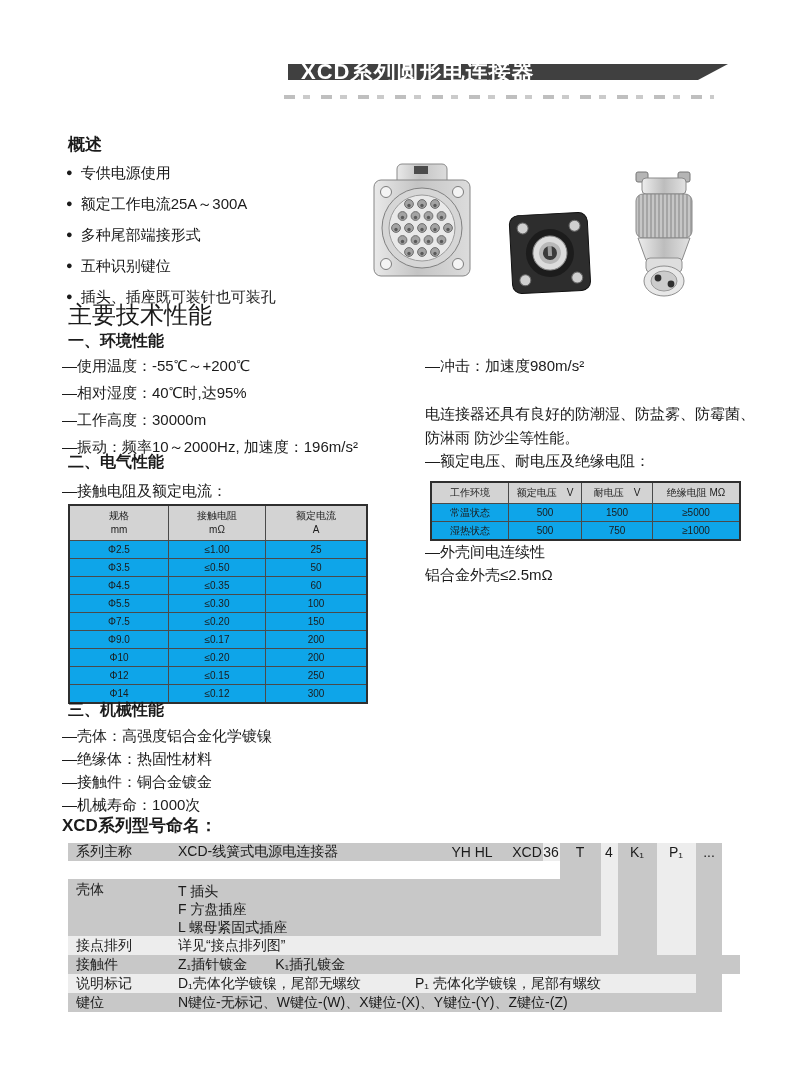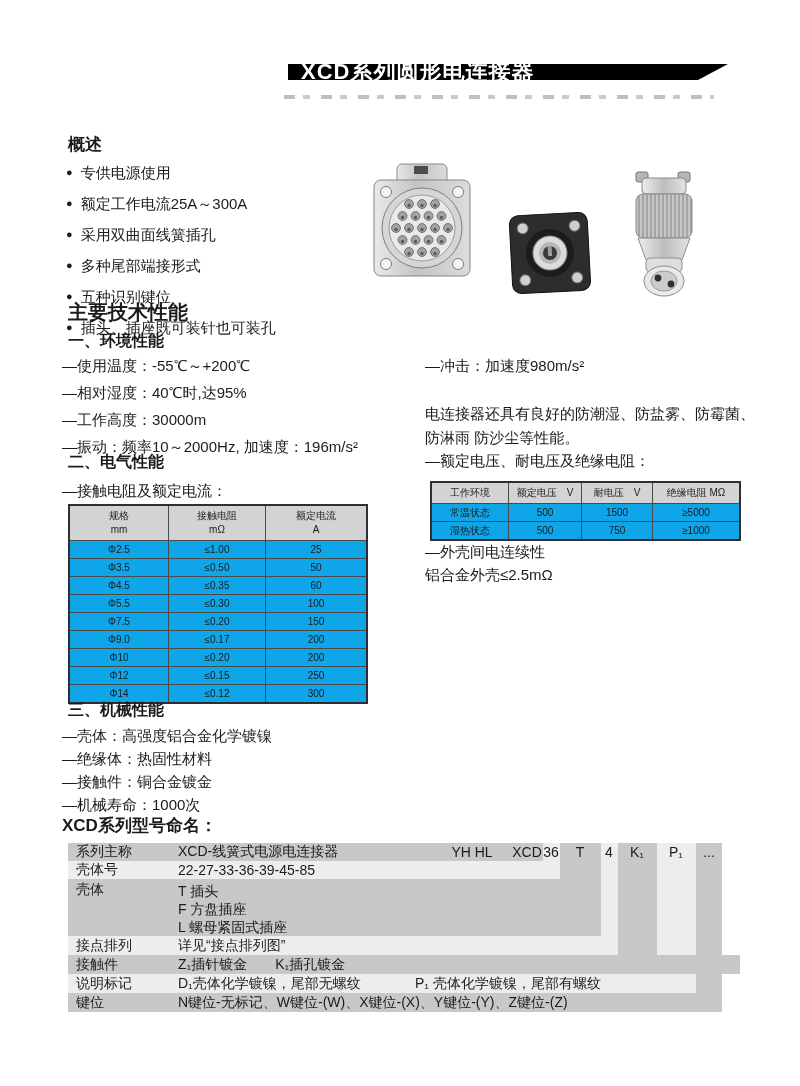--- a/index.html
+++ b/index.html
@@ -4,32 +4,32 @@
 <style>
   html,body{margin:0;padding:0;background:#ffffff;}
   .page{
     position:relative;width:800px;height:1086px;background:#ffffff;overflow:hidden;
     font-family:"Liberation Sans",sans-serif;color:#1b1b1b;
   }
   .abs{position:absolute;}
 
   
   .banner{
-    left:288px;top:64px;width:440px;height:16px;background:#000000;
+    left:288px;top:64px;width:440px;height:16px;background:#404040;
     clip-path:polygon(0 0,100% 0,calc(100% - 30px) 100%,0 100%);
     display:flex;align-items:center;
   }
   .banner-title{color:#ffffff;font-weight:bold;font-size:22px;letter-spacing:1px;padding-left:13px;}
   .cropped-strip{
     left:284px;top:95px;width:430px;height:4px;opacity:.55;
     background:repeating-linear-gradient(90deg,#8b8b8b 0 11px,transparent 11px 19px,#a0a0a0 19px 26px,transparent 26px 37px);
   }
 
   
-  .h-big{font-size:20px;font-weight:bold;}
+  .h-big{font-size:24px;font-weight:normal;}
   .h-mid{font-size:17px;font-weight:bold;}
   .h-sub{font-size:16px;font-weight:bold;}
   .txt{font-size:15px;}
   .lines p{margin:0;line-height:27px;}
   .note p{margin:0;line-height:24px;}
 
   
   .bullets{list-style:none;margin:0;padding:0;}
   .bullets li{font-size:15px;line-height:29px;}
   .bullets li::before{content:"●";font-size:11px;margin-right:8px;position:relative;top:-2px;}
@@ -63,21 +63,20 @@
 
   <div class="abs banner">
     <span class="banner-title">XCD系列圆形电连接器</span>
   </div>
   <div class="abs cropped-strip"></div>
 
   <div class="abs h-mid" style="left:68px;top:133px;">概述</div>
   <ul class="abs bullets" style="left:66px;top:158px;">
     <li>专供电源使用</li>
     <li>额定工作电流25A～300A</li>
-    <li>采用双曲面线簧插孔</li>
     <li>多种尾部端接形式</li>
     <li>五种识别键位</li>
     <li>插头、插座既可装针也可装孔</li>
   </ul>
 
   <div class="abs photos">
     <svg width="112" height="138" viewBox="0 0 112 138">
       <defs>
         <linearGradient id="m1" x1="0" y1="0" x2="1" y2="0">
           <stop offset="0" stop-color="#e9e9e9"></stop>
@@ -303,24 +302,20 @@
     <div class="band bg-gray" style="left:492px;width:41px;height:36px;"></div>
     <div class="band bg-light" style="left:533px;width:17px;height:93px;"></div>
     <div class="band bg-gray" style="left:550px;width:39px;height:112px;"></div>
     <div class="band bg-light" style="left:589px;width:39px;height:131px;"></div>
     <div class="band bg-gray" style="left:628px;width:26px;height:150px;"></div>
 
     <div class="drow bg-gray" style="top:0;height:18px;width:475px;">
       <span class="dlabel">系列主称</span>
       <span class="dcontent">XCD-线簧式电源电连接器</span>
     </div>
-    <div class="drow bg-light" style="top:18px;height:18px;width:492px;">
-      <span class="dlabel">壳体号</span>
-      <span class="dcontent">22-27-33-36-39-45-85</span>
-    </div>
     <div class="drow bg-gray" style="top:36px;height:57px;width:533px;align-items:flex-start;">
       <span class="dlabel" style="top:2px;">壳体</span>
       <span class="shell-lines">
         <p>T 插头</p>
         <p>F 方盘插座</p>
         <p>L 螺母紧固式插座</p>
       </span>
     </div>
     <div class="drow bg-light" style="top:93px;height:19px;width:550px;">
       <span class="dlabel">接点排列</span>

